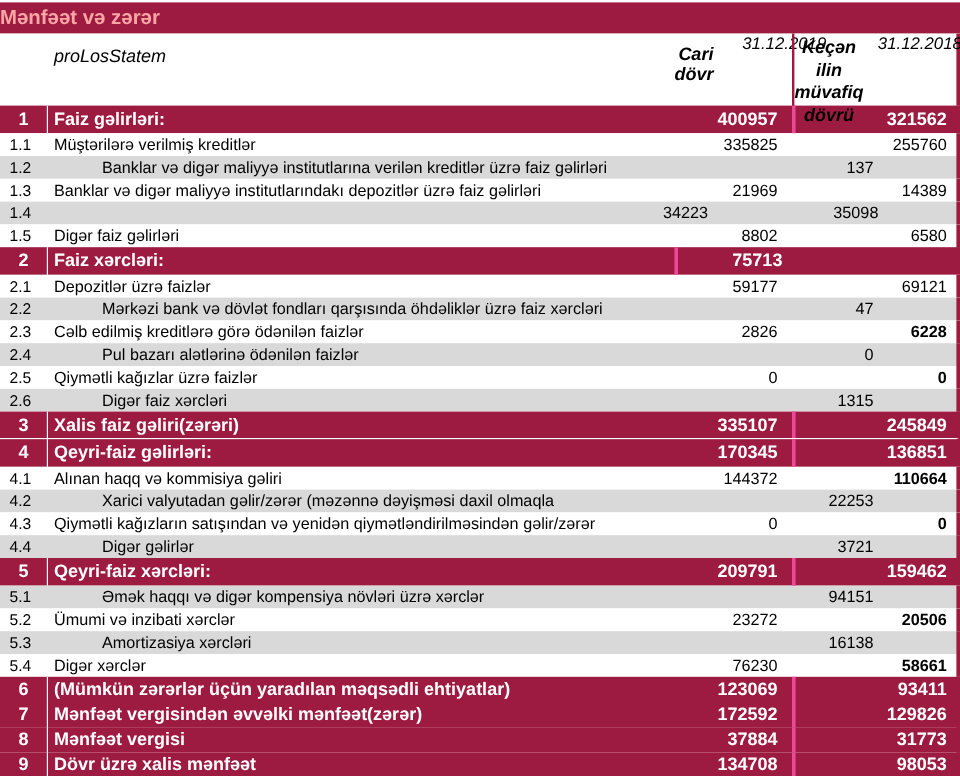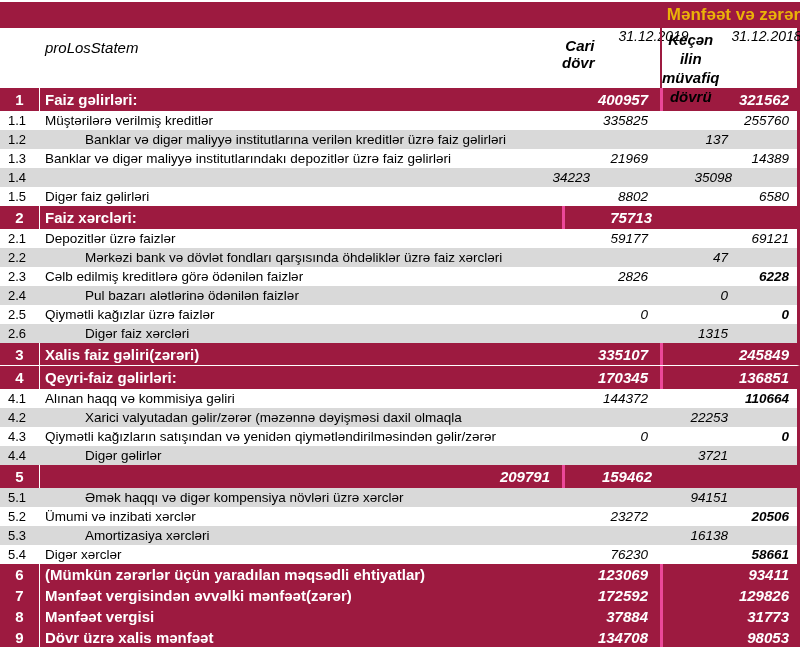--- a/index.html
+++ b/index.html
@@ -10,26 +10,26 @@
     height: 647px;
     background: #ffffff;
     font-family: "Liberation Sans", sans-serif;
     color: #000;
     overflow: hidden;
   }
   .title-bar {
     margin-top: 2px;
     height: 26px;
     background: var(--maroon);
-    color: #eab308;
+    color: #fca5a5;
     font-size: 17px;
     font-weight: bold;
     display: flex;
     align-items: center;
-    justify-content: flex-end;
+    justify-content: flex-start;
   }
   .grid-cols {
     display: grid;
     grid-template-columns: 40px 522px 98px 137px;
   }
   .hdr {
     height: 60px;
     background: #fff;
     border-right: 3px solid var(--maroon);
     font-style: italic;
@@ -54,21 +54,21 @@
   .hdr-previous .col-date  { text-align: right; padding-right: 10px; }
 
   .rows { width: 800px; }
   .row {
     border-right: 3px solid var(--maroon);
     background: #fff;
   }
   .row > div { display: flex; align-items: center; }
   .c-num   { font-size: 13px; padding-left: 8px; }
   .c-label { font-size: 13.5px; padding-left: 5px; white-space: nowrap; overflow: hidden; }
-  .c-val   { font-size: 13.5px; justify-content: flex-end; padding-right: 12px; font-style: italic; }
+  .c-val   { font-size: 13.5px; justify-content: flex-end; padding-right: 12px; }
   .c-val.prev { padding-right: 8px; }
 
   .row.plain  { height: 19px; background: #ffffff; }
   .row.shaded { height: 19px; background: var(--gray); gap: 40px; }
 
   .row.section { height: 23px; background: var(--maroon); color: #fff; }
   .row.section .c-num   { font-size: 15px; font-weight: bold; justify-content: center; padding-left: 0;
                           border-right: 1px solid #fff; }
   .row.section .c-label { font-size: 15px; font-weight: bold; }
   .row.section .c-val   { font-size: 15px; font-weight: bold; }
@@ -210,20 +210,21 @@
     <div class="c-val prev bold">0</div>
   </div>
       <div class="row grid-cols shaded">
     <div class="c-num">4.4</div>
     <div class="c-label">Digər gəlirlər</div>
     <div class="c-val">3721</div>
     <div class="c-val prev">2738</div>
   </div>
       <div class="row grid-cols section">
     <div class="c-num">5</div>
+    <div class="c-label">Qeyri-faiz xərcləri:</div>
     <div class="c-val">209791</div>
     <div class="c-val prev">159462</div>
   </div>
       <div class="row grid-cols shaded">
     <div class="c-num">5.1</div>
     <div class="c-label">Əmək haqqı və digər kompensiya növləri üzrə xərclər</div>
     <div class="c-val">94151</div>
     <div class="c-val prev">76724</div>
   </div>
       <div class="row grid-cols plain">

